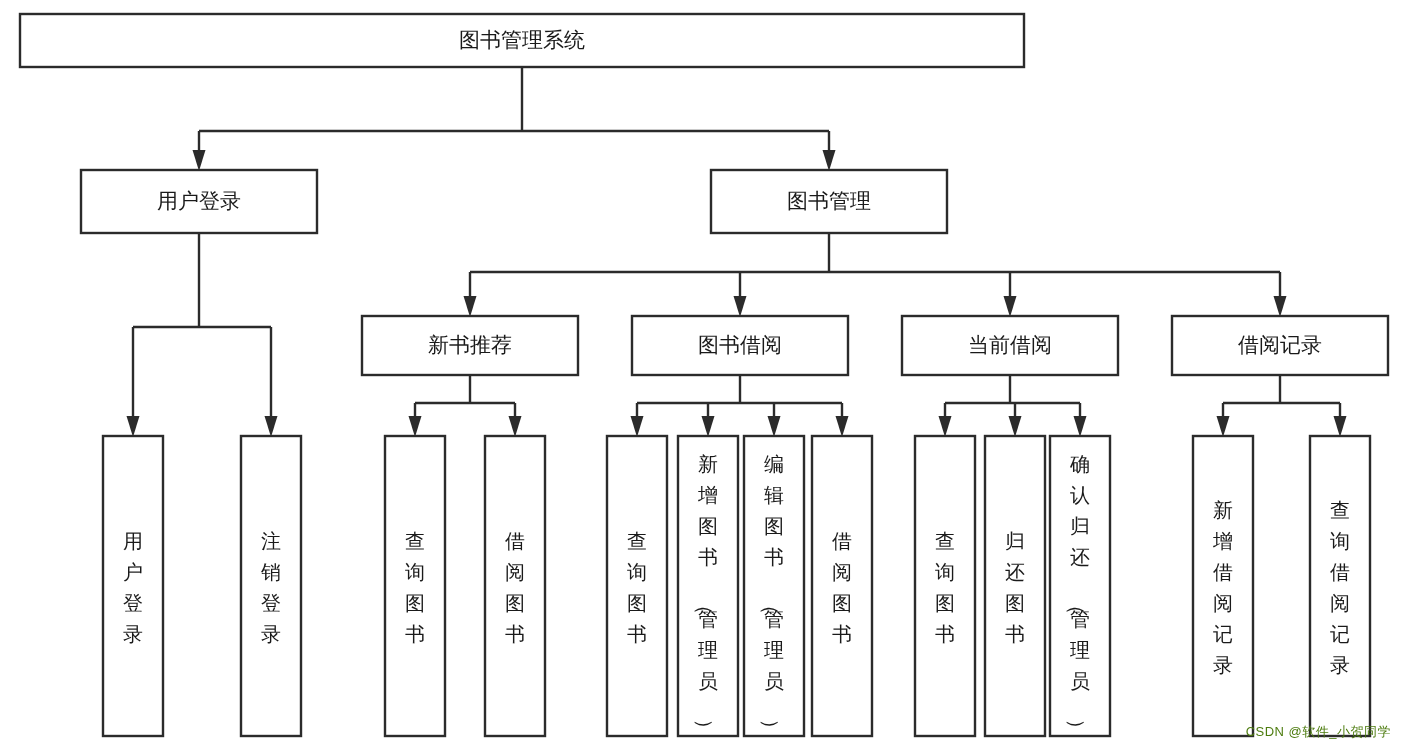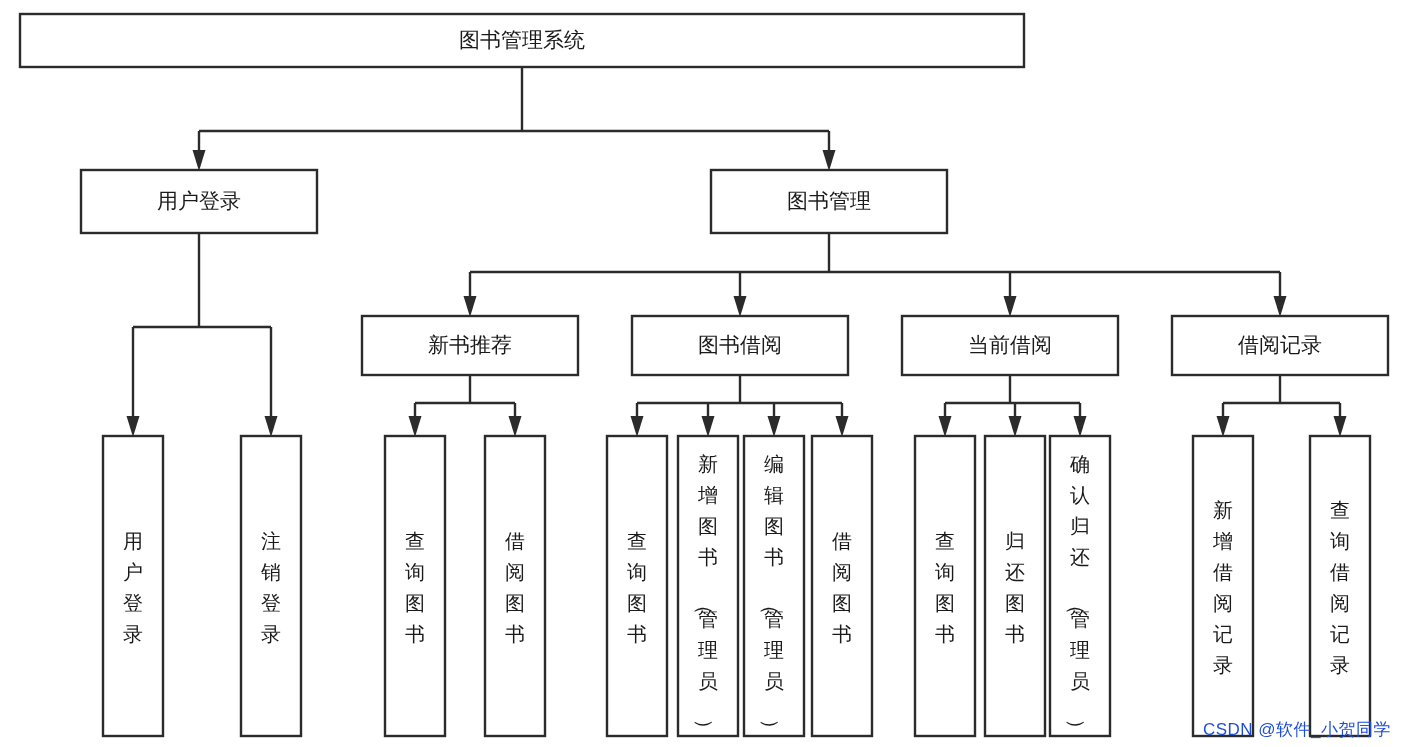--- a/index.html
+++ b/index.html
@@ -52,22 +52,22 @@
   }
   .edge-arrow {
     fill: #2b2b2b;
     stroke: none;
   }
   .watermark {
     position: absolute;
     right: 14px;
     bottom: 6px;
     font-family: "Liberation Sans", "DejaVu Sans", sans-serif;
-    font-size: 17px;
-    color: #1d4ed8;
+    font-size: 13px;
+    color: #4d7c0f;
     letter-spacing: 0.5px;
     white-space: nowrap;
     user-select: none;
   }
 </style>
 </head>
 <body>
 
 <div id="diagram-root">
   <svg id="tree-svg" viewBox="0 0 1405 747" xmlns="http://www.w3.org/2000/svg">

